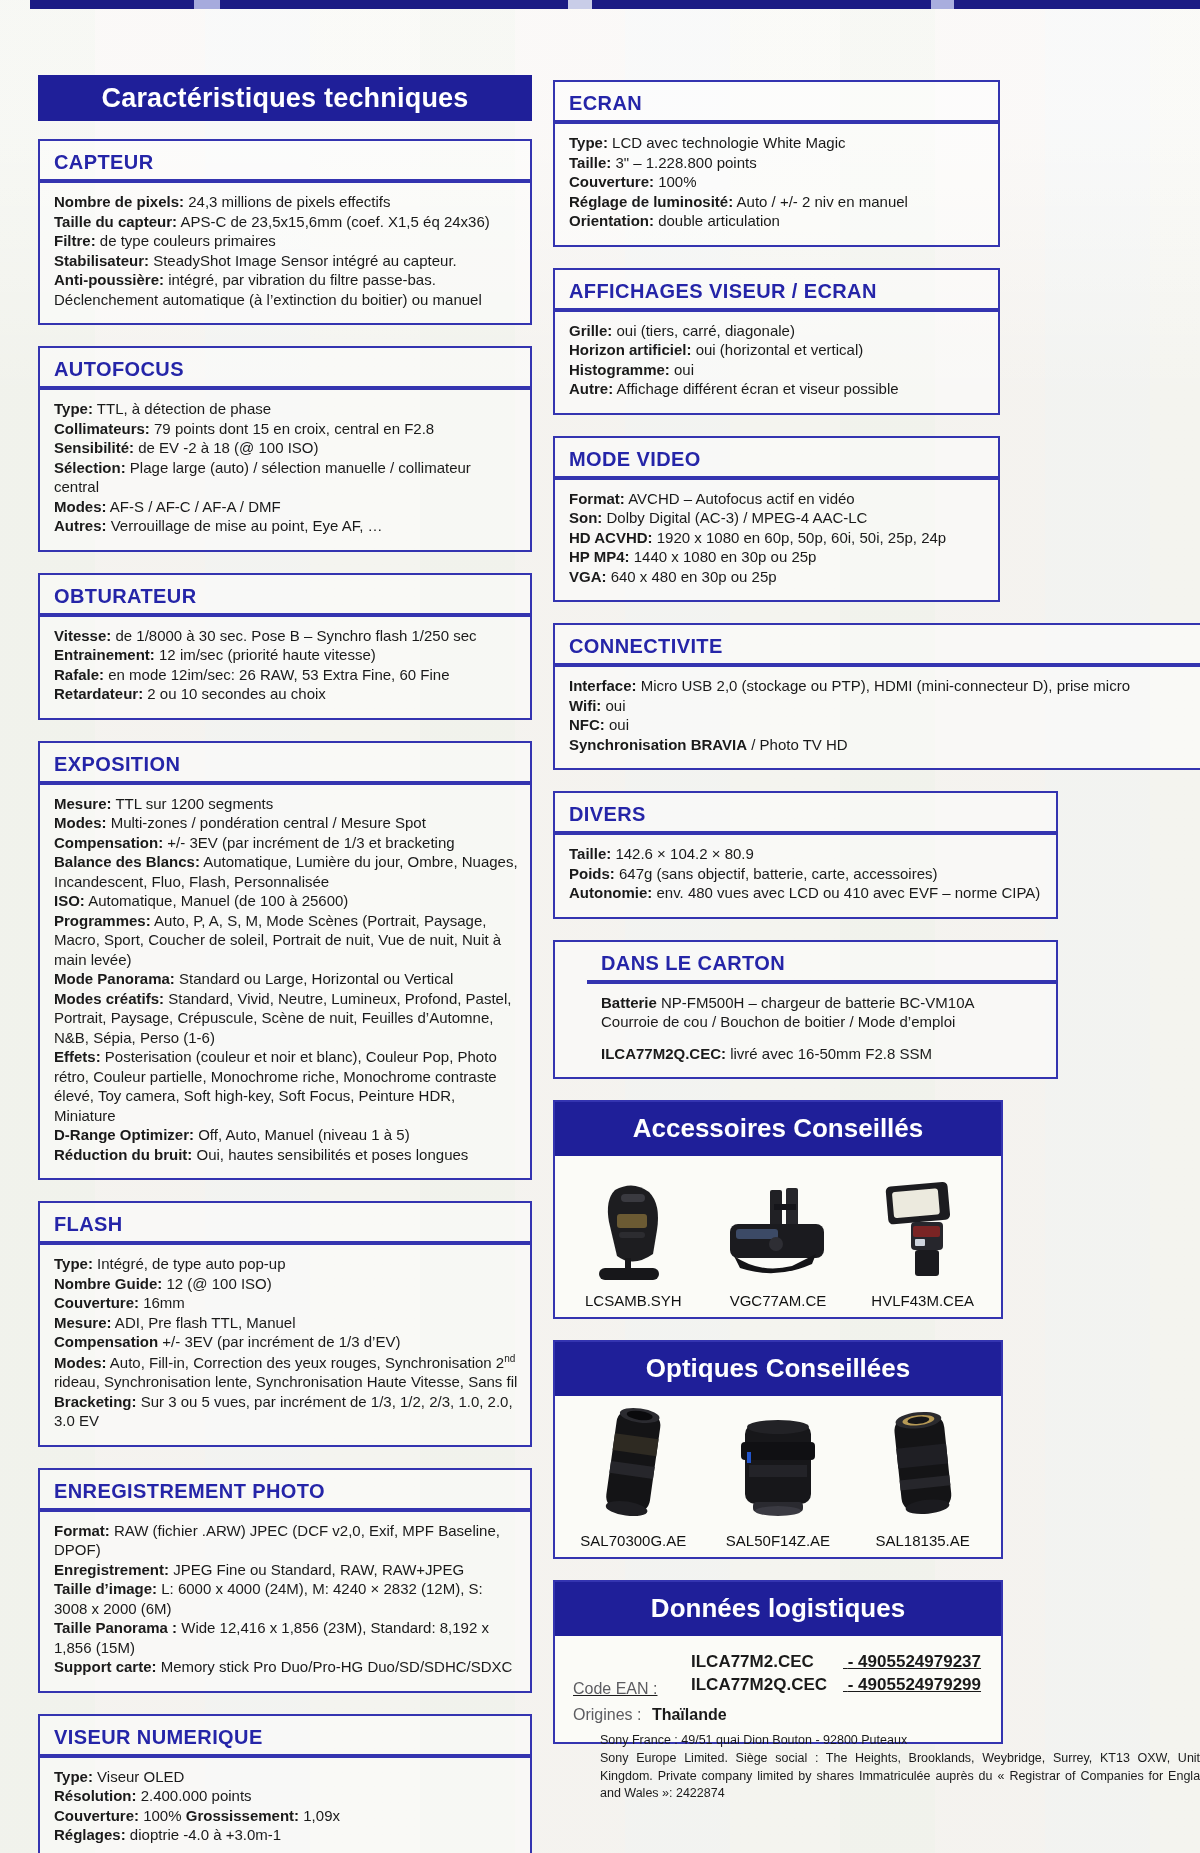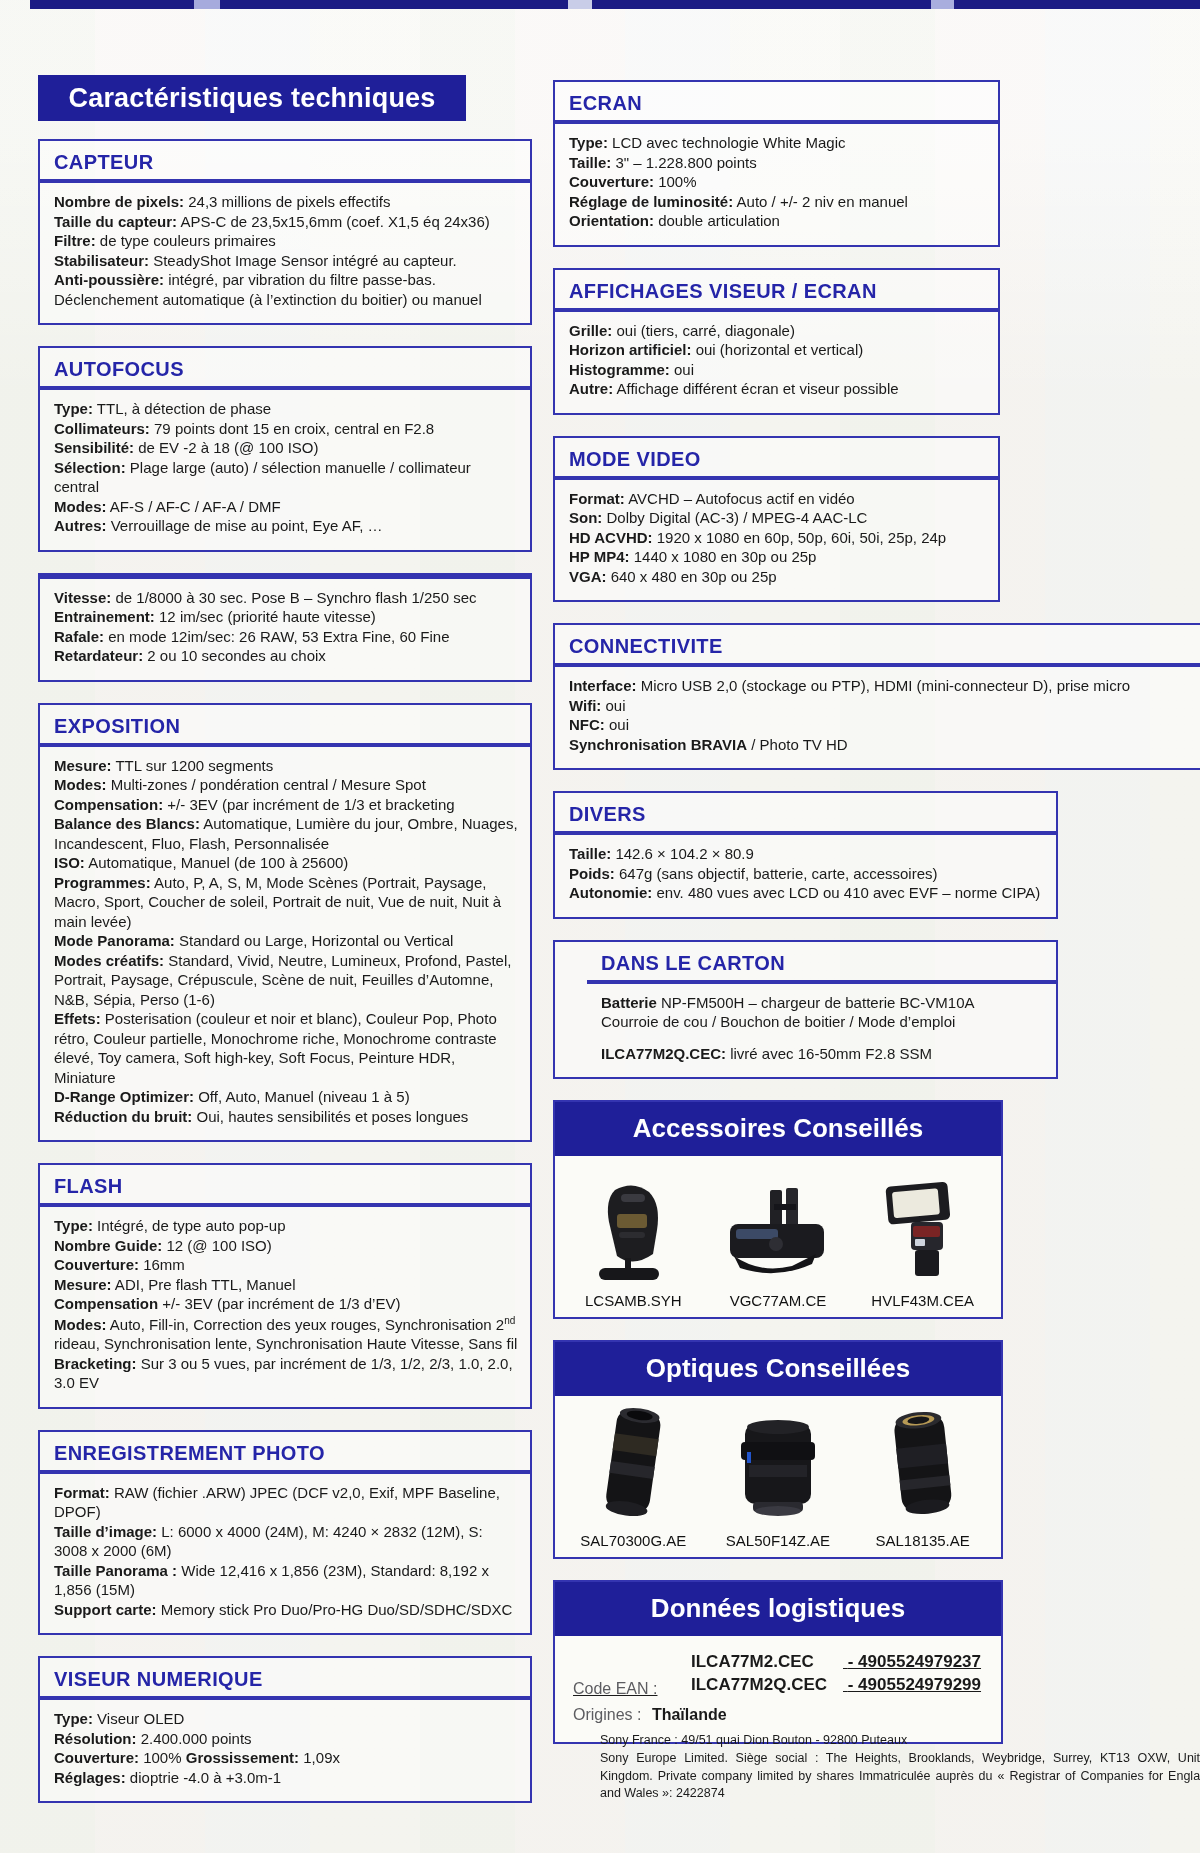--- a/index.html
+++ b/index.html
@@ -27,21 +27,21 @@
     position:absolute;left:30px;right:0;top:0;height:9px;
     background:linear-gradient(90deg,
       #1c1c84 0 14%, #a6abdd 14% 16.2%, #1c1c84 16.2% 46%,
       #c9cde8 46% 48%, #1c1c84 48% 77%, #a9aede 77% 79%, #1c1c84 79% 100%);
   }
   .col{position:absolute;}
   .col-left{left:38px;top:75px;width:494px;}
   .col-right{left:553px;top:80px;width:650px;}
 
   .title-banner{
-    width:428px;box-sizing:border-box;background:var(--banner-blue);color:#fff;
+    width:494px;box-sizing:border-box;background:var(--banner-blue);color:#fff;
     text-align:center;font-size:27px;font-weight:bold;line-height:46px;
     margin-bottom:18px;letter-spacing:0.2px;
   }
 
   .spec-box{
     border:2px solid var(--border-blue);
     background:rgba(255,255,255,0.45);
     margin-bottom:21px;box-sizing:border-box;width:494px;
   }
   .col-right .spec-box{width:447px;}
@@ -117,20 +117,21 @@
           <div class="spec-body">
             <p class="spec-line"><span class="lbl">Type:</span><span> TTL, à détection de phase</span></p>
             <p class="spec-line"><span class="lbl">Collimateurs:</span><span> 79 points dont 15 en croix, central en F2.8</span></p>
             <p class="spec-line"><span class="lbl">Sensibilité:</span><span> de EV -2 à 18 (@ 100 ISO)</span></p>
             <p class="spec-line"><span class="lbl">Sélection:</span><span> Plage large (auto) / sélection manuelle / collimateur central</span></p>
             <p class="spec-line"><span class="lbl">Modes:</span><span> AF-S / AF-C / AF-A / DMF</span></p>
             <p class="spec-line"><span class="lbl">Autres:</span><span> Verrouillage de mise au point, Eye AF, …</span></p>
           </div>
         </section>
         <section class="spec-box" id="sec-obturateur">
+          <h2 class="spec-title">OBTURATEUR</h2>
           <div class="spec-rule"></div>
           <div class="spec-body">
             <p class="spec-line"><span class="lbl">Vitesse:</span><span> de 1/8000 à 30 sec. Pose B – Synchro flash 1/250 sec</span></p>
             <p class="spec-line"><span class="lbl">Entrainement:</span><span> 12 im/sec  (priorité haute vitesse)</span></p>
             <p class="spec-line"><span class="lbl">Rafale:</span><span> en mode 12im/sec:  26 RAW, 53 Extra Fine, 60 Fine</span></p>
             <p class="spec-line"><span class="lbl">Retardateur:</span><span> 2 ou 10 secondes au choix</span></p>
           </div>
         </section>
         <section class="spec-box" id="sec-exposition">
           <h2 class="spec-title">EXPOSITION</h2>
@@ -160,20 +161,21 @@
             <p class="spec-line"><span class="lbl">Compensation</span><span> +/- 3EV (par incrément de 1/3 d’EV)</span></p>
             <p class="spec-line"><span class="lbl">Modes:</span><span>  Auto, Fill-in, Correction des yeux rouges, Synchronisation 2</span><sup>nd</sup><span> rideau, Synchronisation lente, Synchronisation Haute Vitesse, Sans fil</span></p>
             <p class="spec-line"><span class="lbl">Bracketing:</span><span> Sur 3 ou 5 vues, par incrément de 1/3, 1/2, 2/3, 1.0, 2.0, 3.0 EV</span></p>
           </div>
         </section>
         <section class="spec-box" id="sec-enregistrement">
           <h2 class="spec-title">ENREGISTREMENT PHOTO</h2>
           <div class="spec-rule"></div>
           <div class="spec-body">
             <p class="spec-line"><span class="lbl">Format:</span><span> RAW (fichier .ARW)  JPEC (DCF v2,0, Exif, MPF Baseline, DPOF)</span></p>
+            <p class="spec-line"><span class="lbl">Enregistrement:</span><span> JPEG Fine ou Standard, RAW, RAW+JPEG</span></p>
             <p class="spec-line"><span class="lbl">Taille d’image:</span><span> L: 6000 x 4000 (24M), M: 4240 × 2832 (12M), S: 3008 x 2000 (6M)</span></p>
             <p class="spec-line"><span class="lbl">Taille Panorama :</span><span> Wide 12,416 x 1,856 (23M), Standard: 8,192 x 1,856 (15M)</span></p>
             <p class="spec-line"><span class="lbl">Support carte:</span><span> Memory stick Pro Duo/Pro-HG Duo/SD/SDHC/SDXC</span></p>
           </div>
         </section>
         <section class="spec-box" id="sec-viseur">
           <h2 class="spec-title">VISEUR NUMERIQUE</h2>
           <div class="spec-rule"></div>
           <div class="spec-body">
             <p class="spec-line"><span class="lbl">Type:</span><span> Viseur OLED</span></p>

